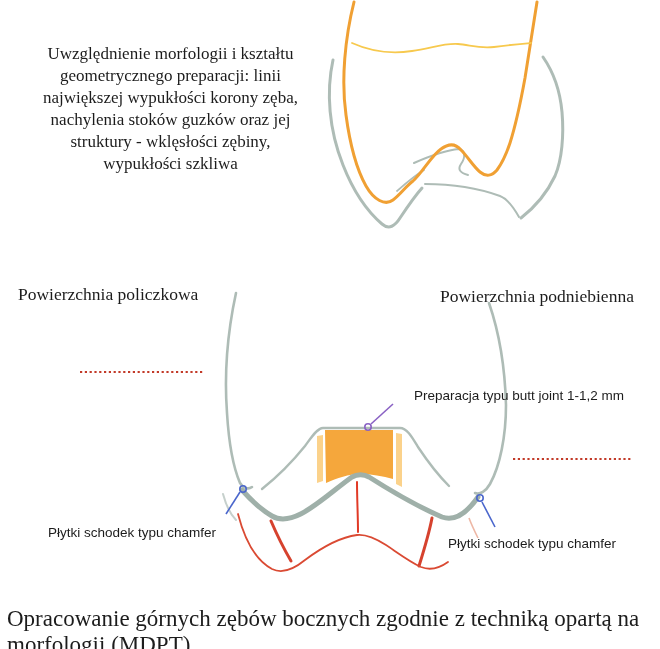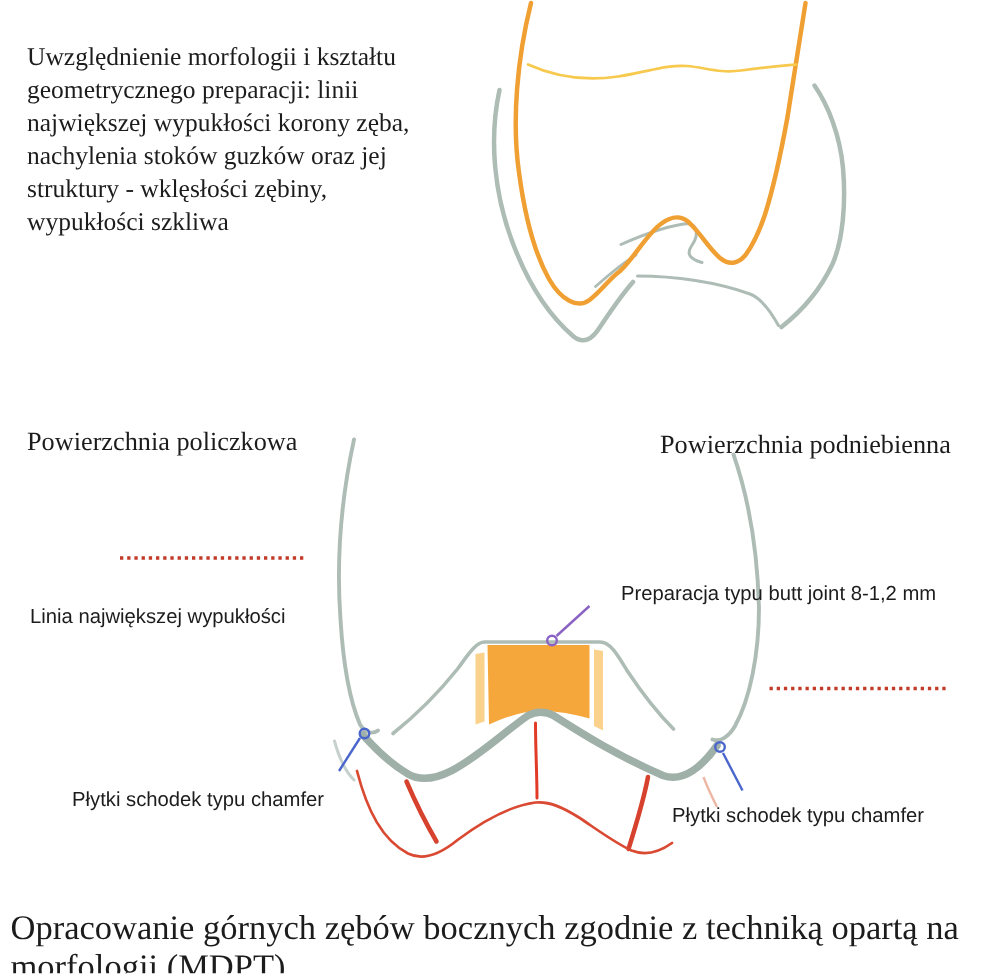--- a/index.html
+++ b/index.html
@@ -24,23 +24,24 @@
     width:660px;height:649px;
     background:#ffffff;
     overflow:hidden;
     font-family:"Liberation Serif", serif;
     color:var(--c-text);
   }
   .abs{position:absolute;}
   .serif{font-family:"Liberation Serif", serif;}
   .sans{font-family:"Liberation Sans", sans-serif;}
   #intro-text{
-    left:18px;top:27px;width:305px;
+    left:18px;top:43px;width:305px;
     font-size:17px;line-height:22px;
     white-space:pre-line;
+    text-align:center;
   }
   #label-buccal{left:18px;top:284px;font-size:17.5px;}
   #label-palatal{left:440px;top:286px;font-size:17.5px;}
   #label-contour{left:20px;top:403px;font-size:13.5px;}
   #label-buttjoint{left:414px;top:388px;font-size:13.5px;}
   #label-chamfer-left{left:48px;top:525px;font-size:13.5px;}
   #label-chamfer-right{left:448px;top:536px;font-size:13.5px;}
   #caption{left:7px;top:606px;width:650px;font-size:23px;}
   svg{display:block;}
   .outline-gray{stroke:var(--c-gray);fill:none;stroke-linecap:round;stroke-linejoin:round;}
@@ -114,20 +115,19 @@
     <g>
       <path stroke="var(--c-blue)" stroke-width="1.6" fill="none" d="M240,492 L226,514"></path>
       <circle cx="243" cy="489" r="3.2" stroke="var(--c-blue)" stroke-width="1.6" fill="none"></circle>
     </g>
     <g>
       <path stroke="var(--c-blue)" stroke-width="1.6" fill="none" d="M482,502 L495,527"></path>
       <circle cx="480" cy="498" r="3.2" stroke="var(--c-blue)" stroke-width="1.6" fill="none"></circle>
     </g>
   </svg>
 
-  <div id="label-contour" class="abs sans">Linia największej wypukłości</div>
-  <div id="label-buttjoint" class="abs sans">Preparacja typu butt joint 8-1,2 mm</div>
+  <div id="label-buttjoint" class="abs sans">Preparacja typu butt joint 1-1,2 mm</div>
   <div id="label-chamfer-left" class="abs sans">Płytki schodek typu chamfer</div>
   <div id="label-chamfer-right" class="abs sans">Płytki schodek typu chamfer</div>
 
   <div id="caption" class="abs serif">Opracowanie górnych zębów bocznych zgodnie z techniką opartą na morfologii (MDPT)</div>
 
 </div>
 
 </body></html>

